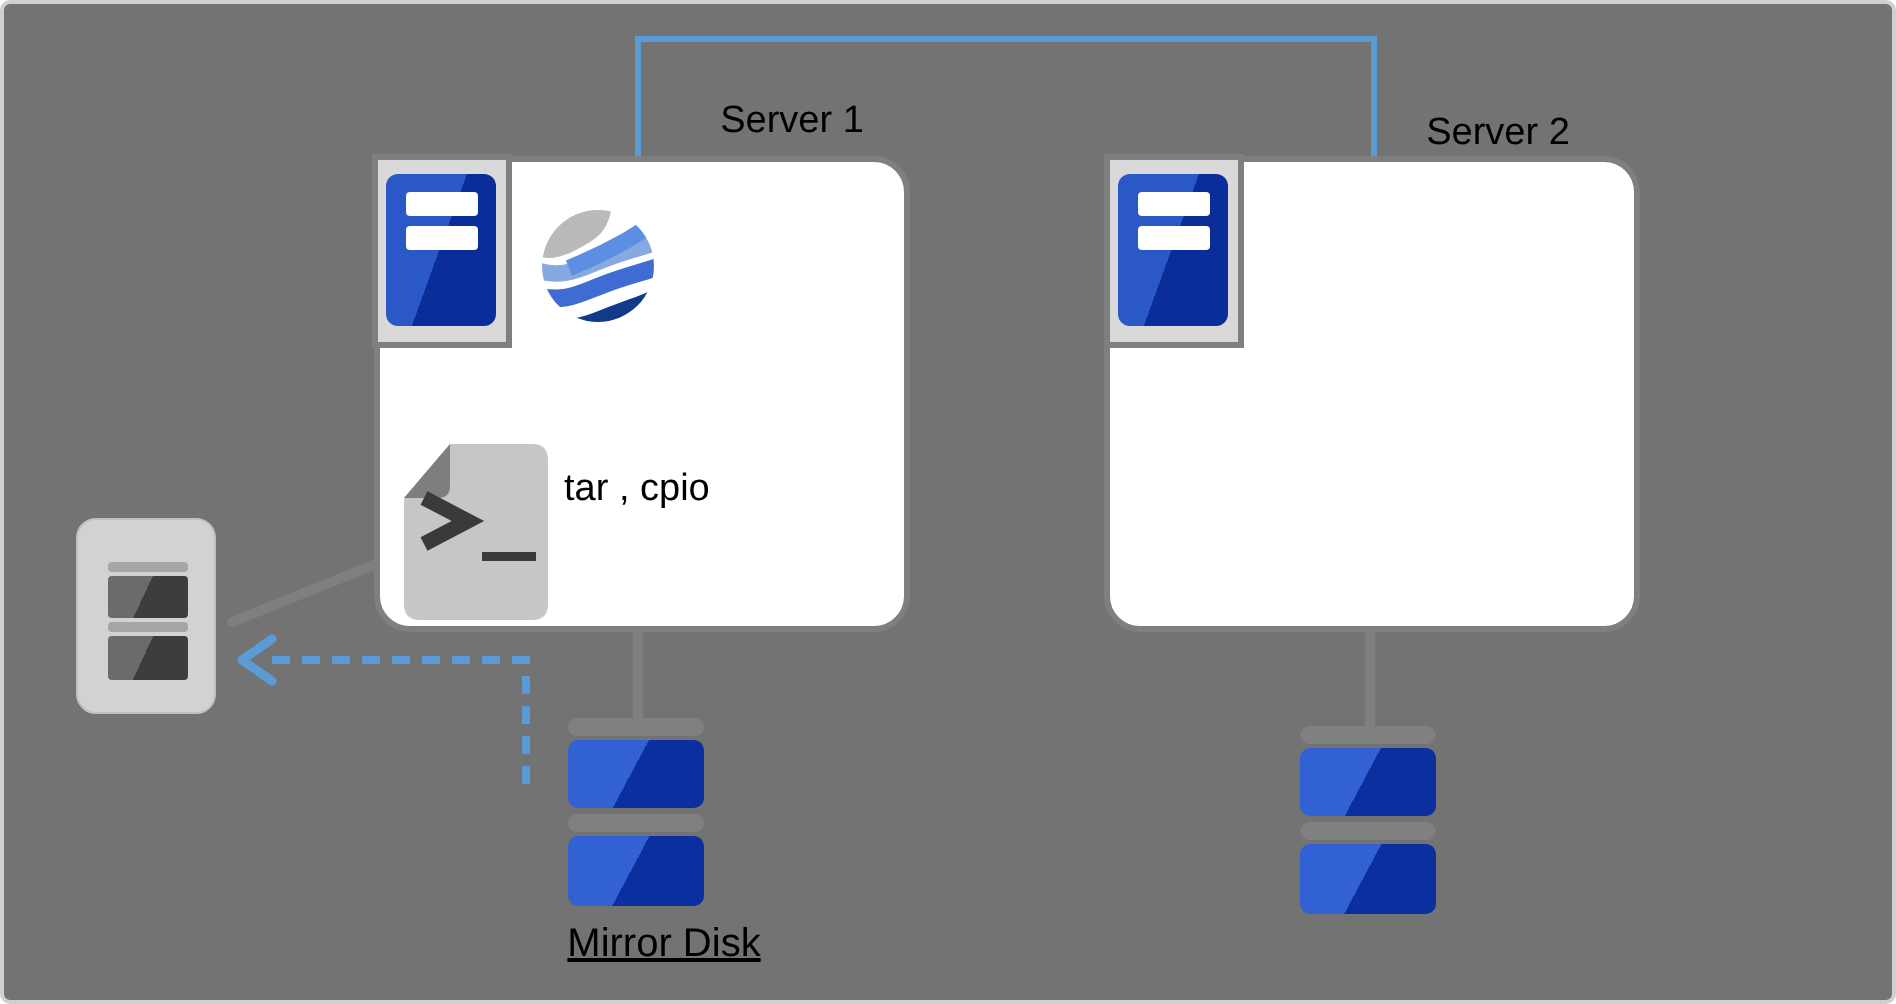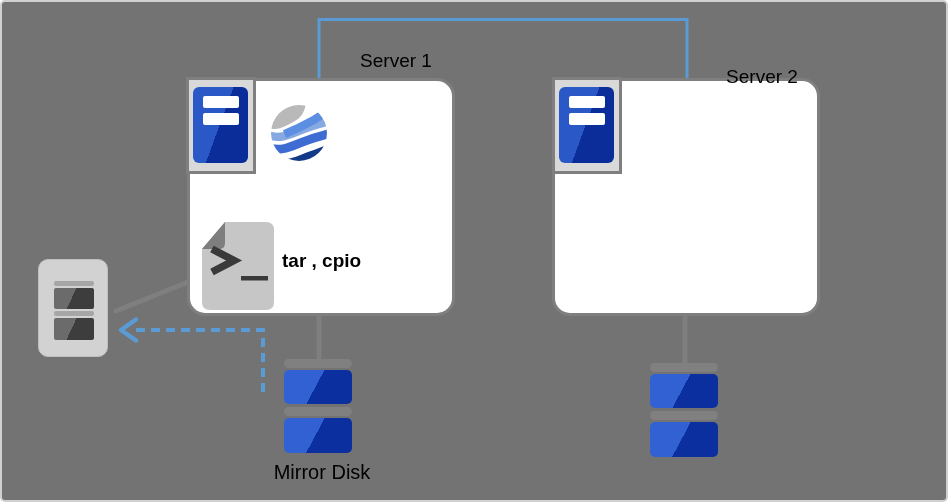--- a/index.html
+++ b/index.html
@@ -74,21 +74,21 @@
     <path d="M186,280 L114,309" fill="none" stroke-width="5" stroke-linecap="round" stroke="#7F7F7F"></path>
 
     <path d="M261,390 L261,328 L129,328" fill="none" stroke-width="4" stroke-dasharray="9 6" stroke="#5B9BD5"></path>
     <path d="M134,317.5 L119,328 L134,338.5" fill="none" stroke-width="4.5" stroke-linecap="round" stroke-linejoin="round" stroke="#5B9BD5"></path>
   </svg>
 
   <div class="server-box s1"></div>
   <div class="label center" style="left:334px;top:47px;width:120px;">Server 1</div>
 
   <div class="server-box s2"></div>
-  <div class="label center" style="left:687px;top:63px;width:120px;margin-left:13px;">Server 2</div>
+  <div class="label center" style="left:687px;top:53px;width:120px;">Server 2</div>
 
   <div class="server-icon-frame s1">
     <div class="server-icon-body">
       <div class="bar b1"></div>
       <div class="bar b2"></div>
     </div>
   </div>
   <div class="server-icon-frame s2">
     <div class="server-icon-body">
       <div class="bar b1"></div>
@@ -111,36 +111,36 @@
       <path d="M-2,23 C8,26.5 16,21 24,16.5 C30,13 33.5,8 35,-2 L-2,-2 Z" fill="#B9B9B9"></path>
     </g>
   </svg>
 
   <svg class="icon-abs" style="left:200px;top:220px;" width="72" height="88" viewBox="0 0 72 88">
     <path d="M23,0 H64 Q72,0 72,8 V80 Q72,88 64,88 H8 Q0,88 0,80 V27 Z" fill="#C6C6C6"></path>
     <path d="M0,27 L23,0 L23,21 Q23,27 17,27 Z" fill="#7E7E7E"></path>
     <path d="M10,27 L32,38.5 L10,50" fill="none" stroke="#3A3A3A" stroke-width="7.5"></path>
     <rect x="39" y="54" width="27" height="4.5" fill="#3A3A3A"></rect>
   </svg>
-  <div class="label" style="left:280px;top:247px;font-weight:bold;">tar , cpio</div>
+  <div class="label" style="left:280px;top:231px;">tar , cpio</div>
 
   <div class="backup-device">
     <div class="slot-bar" style="top:21px;"></div>
     <div class="slot" style="top:28px;height:21px;"></div>
     <div class="slot-bar" style="top:51px;"></div>
     <div class="slot" style="top:58px;height:22px;"></div>
   </div>
 
   <div class="disk-stack left">
     <div class="disk-cap"></div>
     <div class="disk-platter"></div>
     <div class="disk-mid"></div>
     <div class="disk-platter p2"></div>
   </div>
   <div class="disk-stack right">
     <div class="disk-cap"></div>
     <div class="disk-platter"></div>
     <div class="disk-mid"></div>
     <div class="disk-platter p2"></div>
   </div>
-  <div class="label center" style="left:250px;top:459px;width:140px;font-size:20px;">Mirror Disk</div>
+  <div class="label center" style="left:260px;top:459px;width:140px;font-size:20px;text-decoration:underline;">Mirror Disk</div>
 
 </div>
 
 </body></html>

